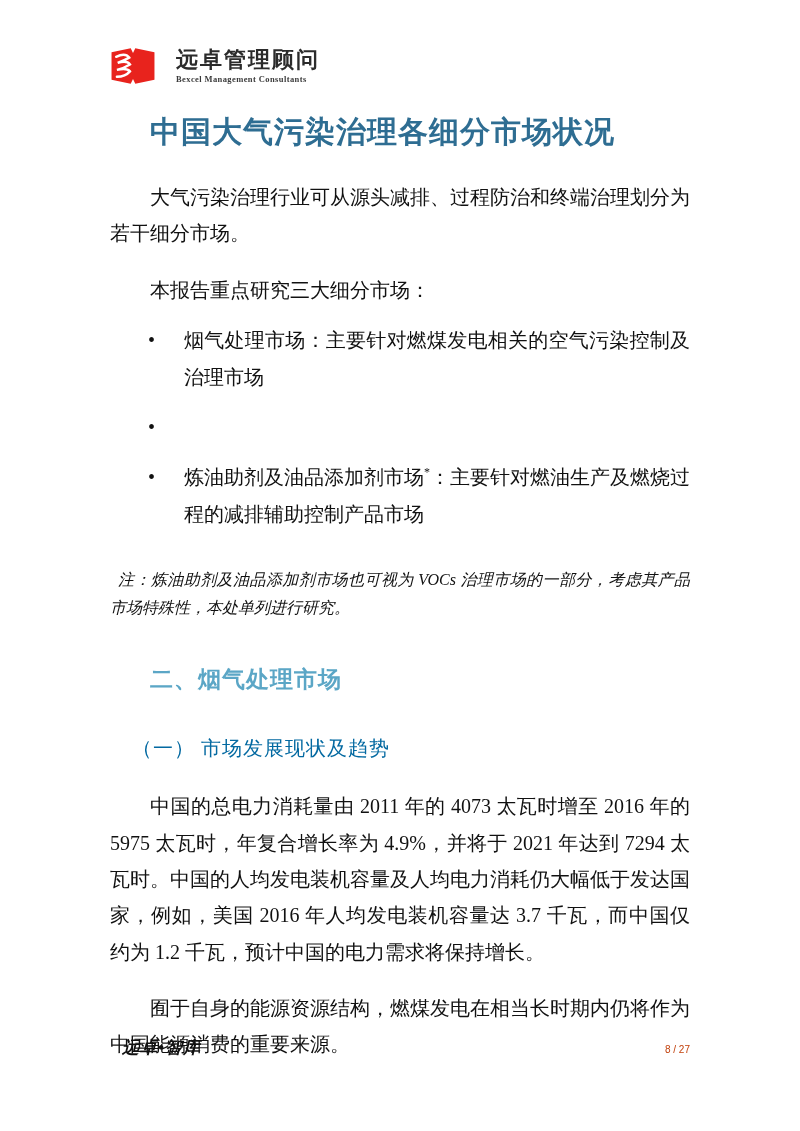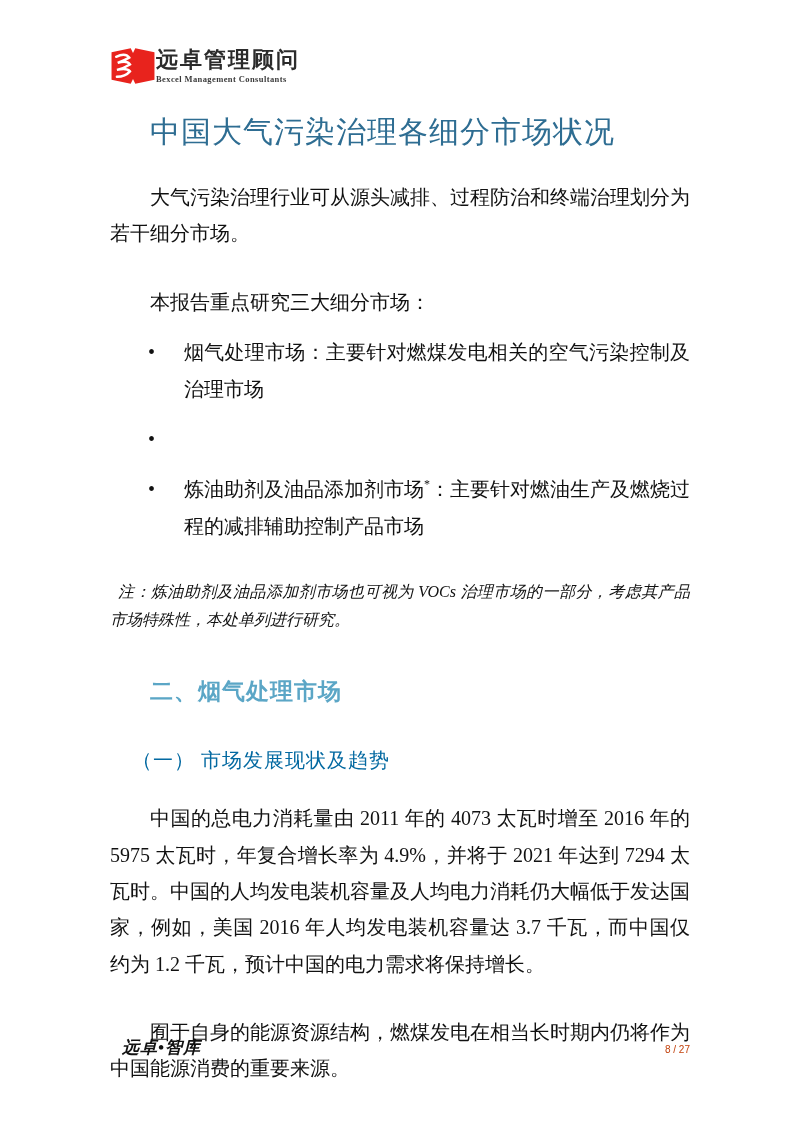--- a/index.html
+++ b/index.html
@@ -16,21 +16,21 @@
   .content {
     position: absolute;
     left: 110px;
     right: 110px;
     top: 46px;
   }
   
   .logo {
     display: flex;
     align-items: flex-start;
-    gap: 0;
+    gap: 20px;
     margin-bottom: 16px;
   }
   .logo-mark { width: 46px; height: 40px; flex: 0 0 auto; }
   .logo-text-block { display: flex; flex-direction: column; padding-top: 2px; }
   .logo-cn {
     font-size: 22px;
     font-weight: bold;
     color: #2b2b2b;
     letter-spacing: 2px;
     line-height: 1.1;
@@ -38,21 +38,21 @@
   .logo-en {
     font-size: 8.5px;
     font-weight: bold;
     color: #3a3a3a;
     letter-spacing: 0.4px;
     margin-top: 2px;
   }
   
   .doc-title {
     font-size: 30px;
-    font-weight: normal;
+    font-weight: bold;
     padding-left: 40px;
     margin-top: 26px;
     letter-spacing: 1px;
   }
   .sec-heading {
     font-size: 23px;
     font-weight: bold;
     padding-left: 40px;
     margin-top: 42px;
     letter-spacing: 1px;
@@ -65,21 +65,21 @@
     margin-top: 40px;
     letter-spacing: 1px;
   }
   
   .para {
     font-size: 20px;
     line-height: 1.82;
     color: #111111;
     text-align: justify;
     text-indent: 2em;
-    margin-top: 32px;
+    margin-top: 20px;
   }
   .first-para { margin-top: 26px; }
   ul.bullets { list-style: none; margin-top: 8px; }
   ul.bullets li {
     display: flex;
     font-size: 20px;
     line-height: 1.82;
     color: #111111;
     margin-top: 14px;
   }

